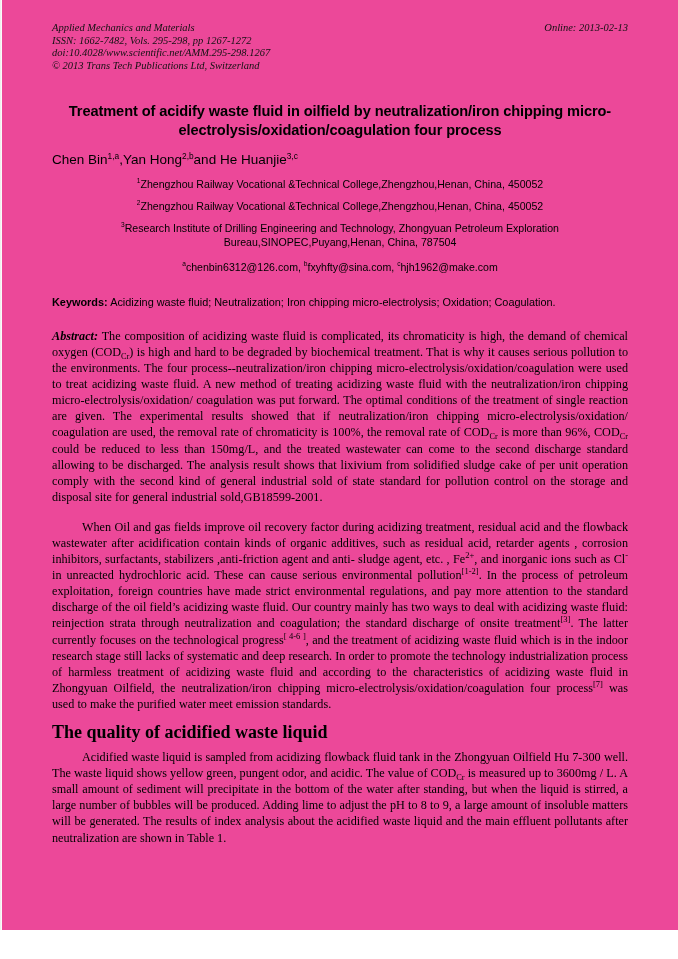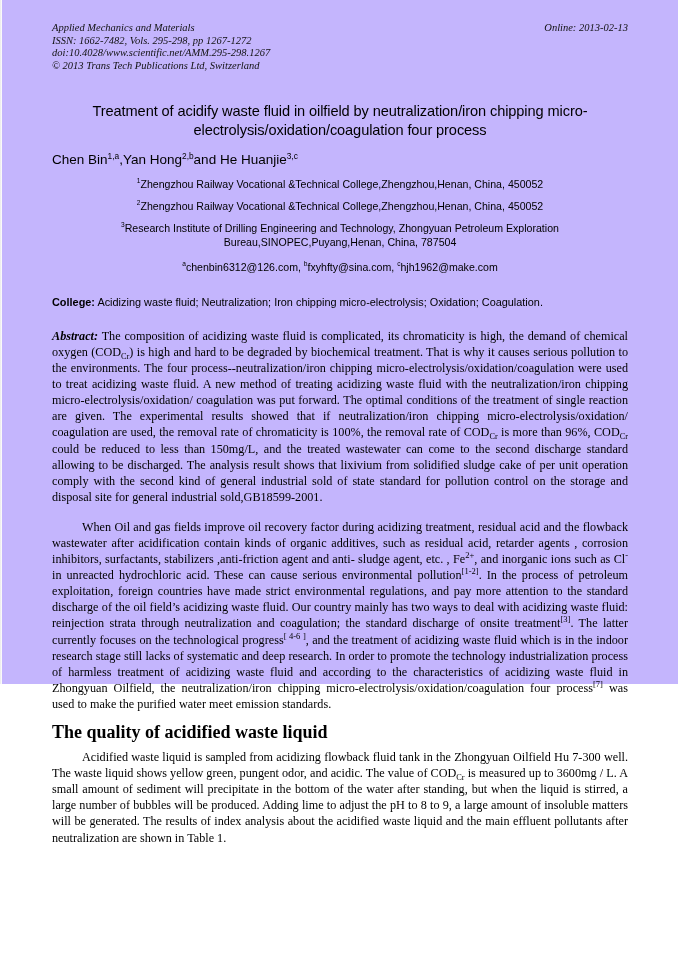--- a/index.html
+++ b/index.html
@@ -12,22 +12,22 @@
     width: 678px;
     height: 959px;
     overflow: hidden;
     font-family: "Liberation Serif", serif;
     color: #000000;
     -webkit-font-smoothing: antialiased;
   }
   .page {
     position: relative;
     width: 678px;
-    height: 684px;
-    background: #c4b5fd;
+    height: 930px;
+    background: #ec4899;
     box-sizing: border-box;
     padding: 22px 50px 0 52px;
   }
   .page::before {
     content: "";
     position: absolute;
     left: 0; top: 0; bottom: 0;
     width: 2px;
     background: linear-gradient(to right, #e9e9e9, #ffffff);
     pointer-events: none;
@@ -49,21 +49,21 @@
     right: 0;
     top: 0;
     font-style: italic;
     font-size: 10.5px;
     text-align: center;
   }
 
   
   .title {
     font-family: "Liberation Sans", sans-serif;
-    font-weight: normal;
+    font-weight: bold;
     font-size: 14.6px;
     line-height: 19px;
     text-align: center;
     margin: 4px 6px 12px 6px;
     letter-spacing: -0.1px;
   }
 
   
   .authors {
     font-family: "Liberation Sans", sans-serif;
@@ -174,21 +174,21 @@
     </div>
     <div class="affil multi">
       <sup>3</sup><span>Research Institute of Drilling Engineering and Technology, Zhongyuan Petroleum Exploration Bureau,SINOPEC,Puyang,Henan, China, 787504</span>
     </div>
     <div class="emails">
       <sup>a</sup><span>chenbin6312@126.com, </span><sup>b</sup><span>fxyhfty@sina.com, </span><sup>c</sup><span>hjh1962@make.com</span>
     </div>
   </div>
 
   <div class="keywords">
-    <span class="kw-label">College:</span>
+    <span class="kw-label">Keywords:</span>
     <span>Acidizing waste fluid; Neutralization; Iron chipping micro-electrolysis; Oxidation; Coagulation.</span>
   </div>
 
   <div class="abstract">
     <span class="ab-label">Abstract:</span><span> The composition of acidizing waste fluid is complicated, its chromaticity is high, the demand of chemical oxygen (COD</span><sub>Cr</sub><span>) is high and hard to be degraded by biochemical treatment. That is why it causes serious pollution to the environments. The four process--neutralization/iron chipping micro-electrolysis/oxidation/coagulation were used to treat acidizing waste fluid. A new method of treating acidizing waste fluid with the neutralization/iron chipping micro-electrolysis/oxidation/ coagulation was put forward. The optimal conditions of the treatment of single reaction are given. The experimental results showed that if neutralization/iron chipping micro-electrolysis/oxidation/ coagulation are used, the removal rate of chromaticity is 100%, the removal rate of COD</span><sub>Cr</sub><span> is more than 96%, COD</span><sub>Cr</sub><span> could be reduced to less than 150mg/L, and the treated wastewater can come to the second discharge standard allowing to be discharged. The analysis result shows that lixivium from solidified sludge cake of per unit operation comply with the second kind of general industrial sold of state standard for pollution control on the storage and disposal site for general industrial sold,GB18599-2001.</span>
   </div>
 
   <p class="body-par"><span>When Oil and gas fields improve oil recovery factor during acidizing treatment, residual acid and the flowback wastewater after acidification contain kinds of organic additives, such as residual acid, retarder agents , corrosion inhibitors, surfactants, stabilizers ,anti-friction agent and anti- sludge agent, etc. , Fe</span><sup class="cite">2+</sup><span>, and inorganic ions such as Cl</span><sup class="cite">-</sup><span> in unreacted hydrochloric acid. These can cause serious environmental pollution</span><sup class="cite">[1-2]</sup><span>. In the process of petroleum exploitation, foreign countries have made strict environmental regulations, and pay more attention to the standard discharge of the oil field’s acidizing waste fluid. Our country mainly has two ways to deal with acidizing waste fluid: reinjection strata through neutralization and coagulation; the standard discharge of onsite treatment</span><sup class="cite">[3]</sup><span>. The latter currently focuses on the technological progress</span><sup class="cite">[ 4-6 ]</sup><span>, and the treatment of acidizing waste fluid which is in the indoor research stage still lacks of systematic and deep research. In order to promote the technology industrialization process of harmless treatment of acidizing waste fluid and according to the characteristics of acidizing waste fluid in Zhongyuan Oilfield, the neutralization/iron chipping micro-electrolysis/oxidation/coagulation four process</span><sup class="cite">[7]</sup><span> was used to make the purified water meet emission standards.</span></p>
 
   <h2 class="section-head">The quality of acidified waste liquid</h2>

